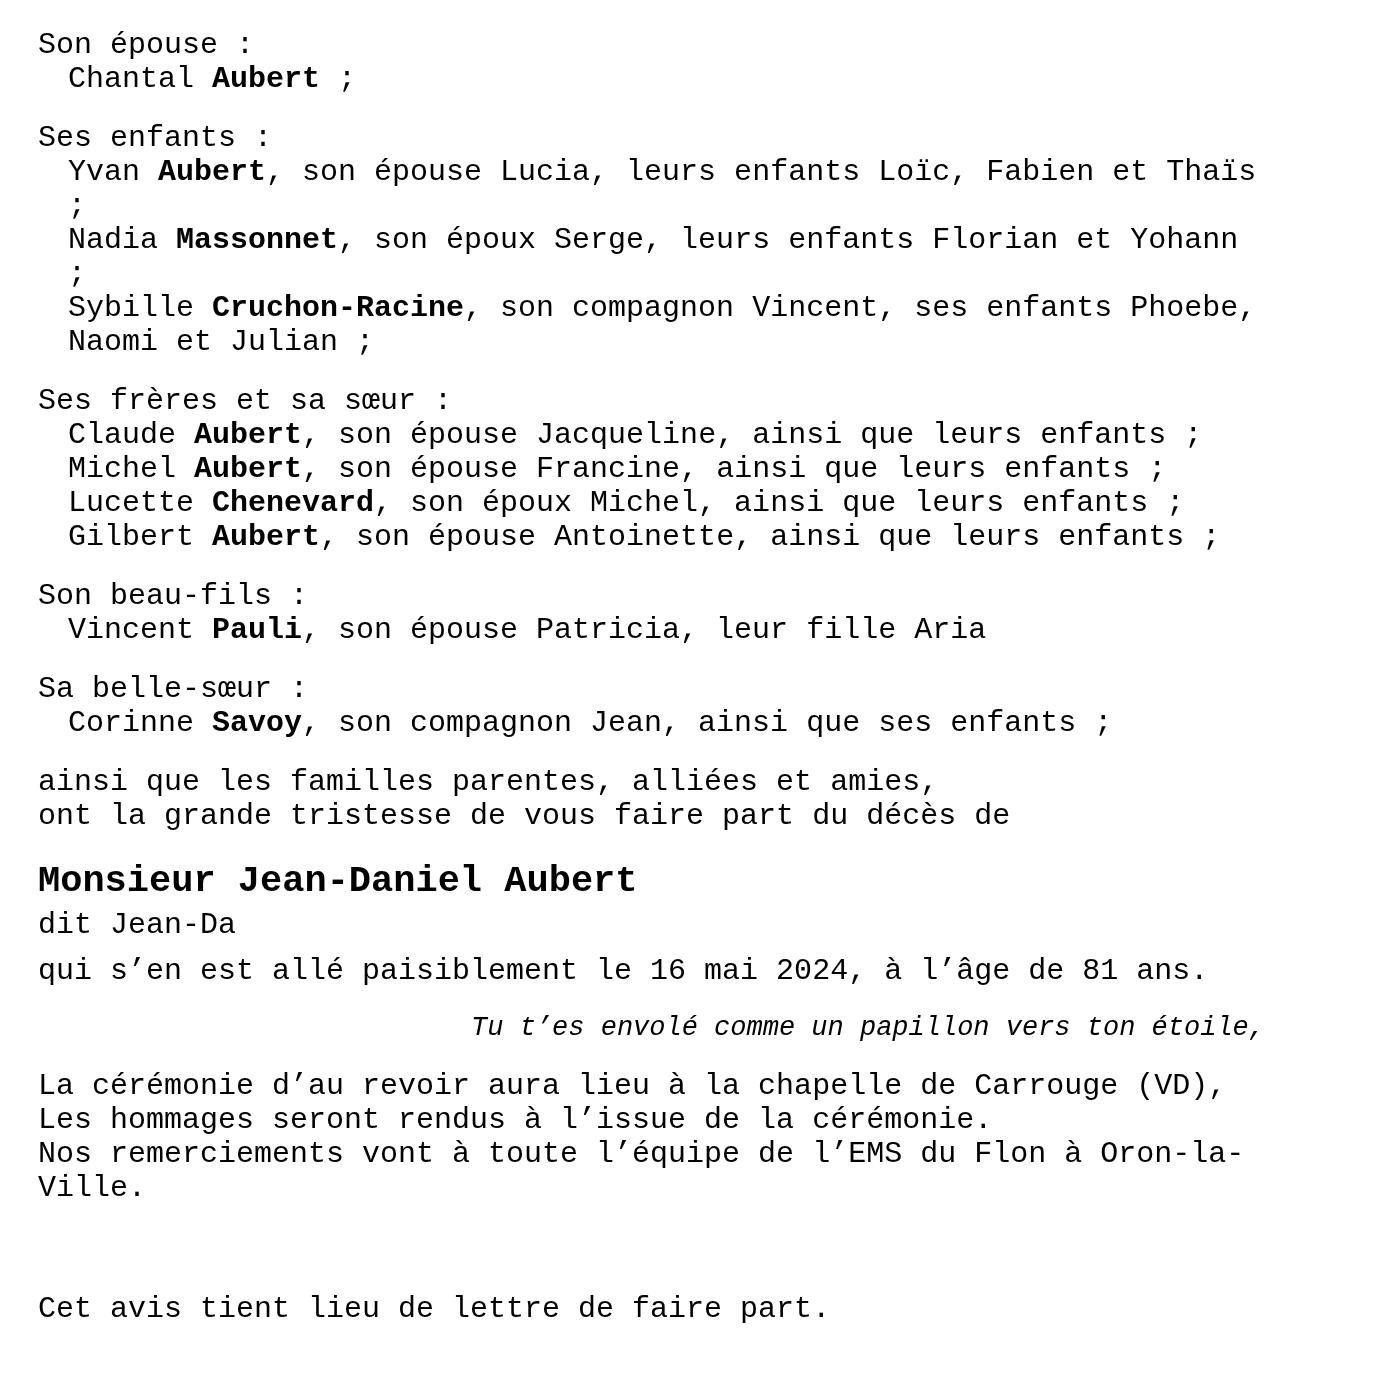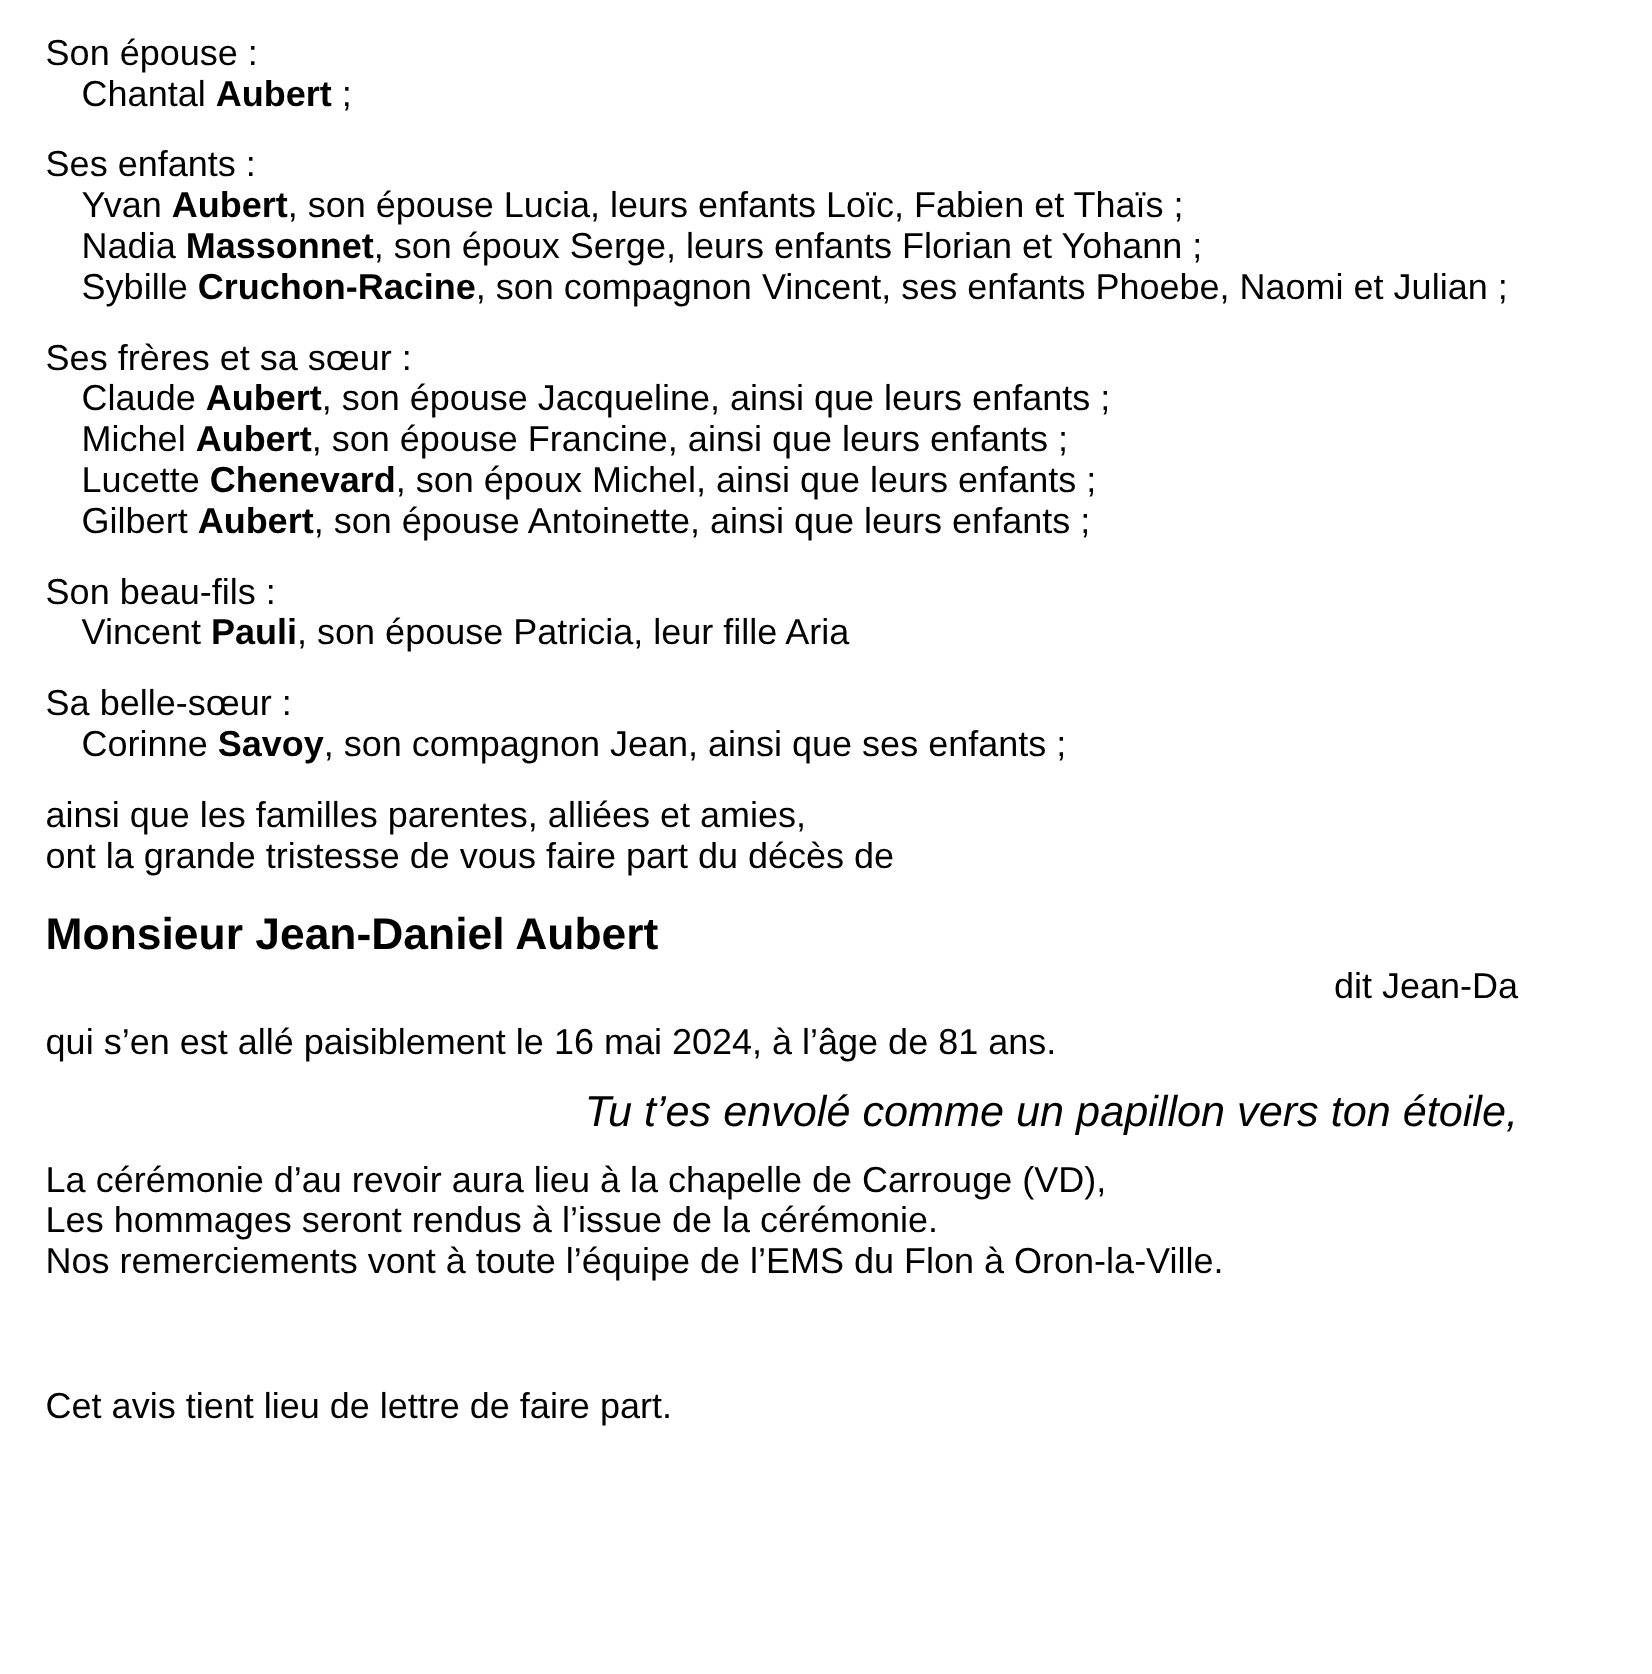--- a/index.html
+++ b/index.html
@@ -2,43 +2,43 @@
 <html lang="fr"><head>
 <meta charset="utf-8">
 <style>
   html, body { margin: 0; padding: 0; background: #ffffff; overflow: hidden; }
   .page {
     width: 1377px;
     height: 1395px;
     box-sizing: border-box;
     background: #ffffff;
     color: #000000;
-    font-family: Liberation Sans, sans-serif;
+    font-family: Liberation Mono, monospace;
     font-size: 30px;
     line-height: 34px;
     padding: 28px 112px 0 38px;
   }
   .section { margin-top: 25px; }
   .section:first-child { margin-top: 0; }
   .member { padding-left: 30px; }
   .b { font-weight: bold; }
   .announcement { margin-top: 25px; }
   .deceased-name {
     margin-top: 26px;
     font-size: 37px;
     line-height: 44px;
     font-weight: bold;
   }
-  .deceased-nickname { margin-top: 5px; text-align: right; }
+  .deceased-nickname { margin-top: 5px; text-align: left; }
   .death-line { margin-top: 12px; }
   .quote {
     margin-top: 23px;
     text-align: right;
     font-style: italic;
-    font-size: 36px;
+    font-size: 27px;
     line-height: 34px;
   }
   .ceremony { margin-top: 24px; }
   .address { margin-top: 31px; }
   .footer { margin-top: 87px; }
 </style>
 </head>
 <body>
 
 <div class="page">

